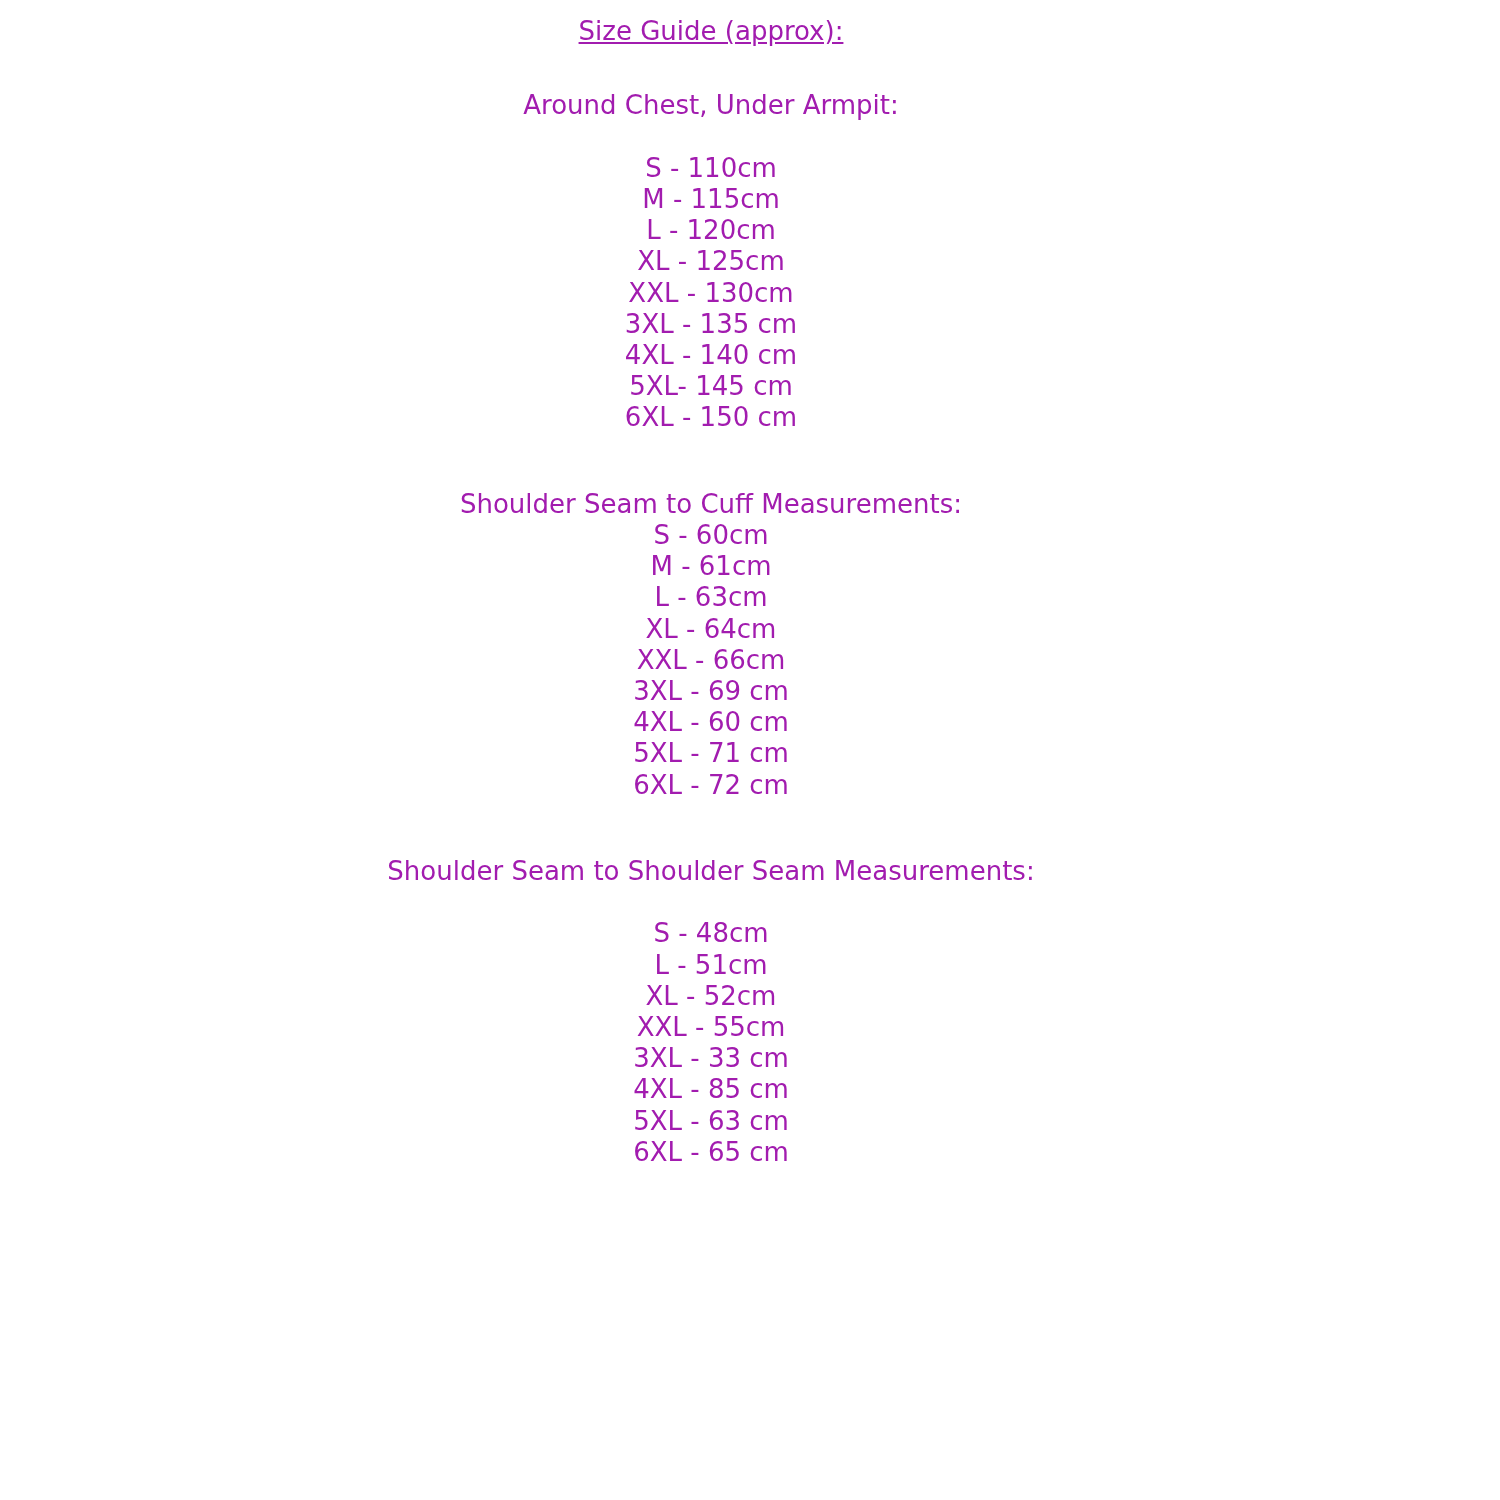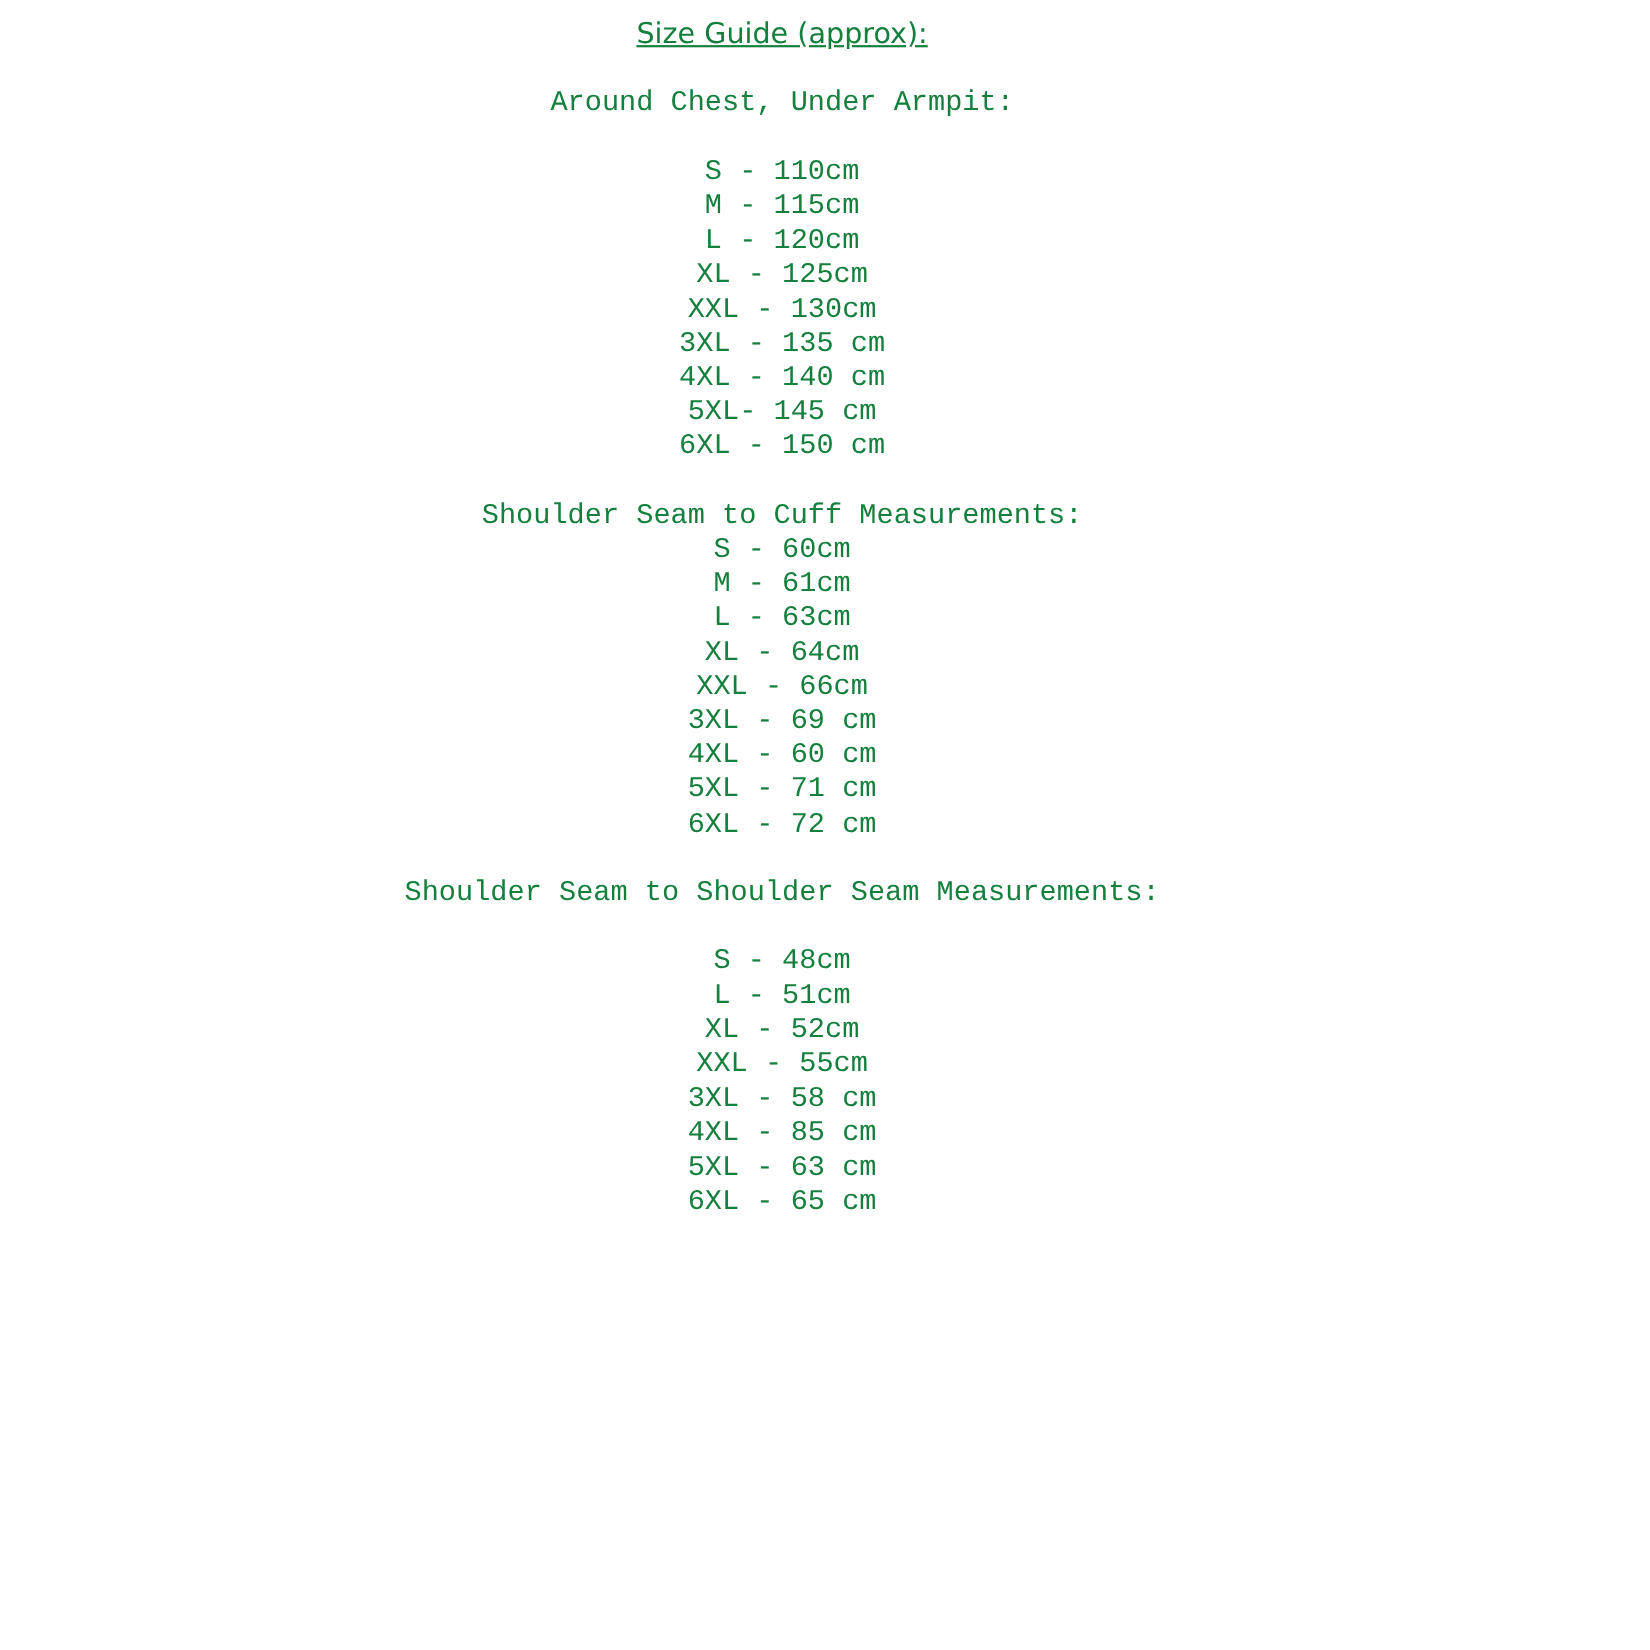--- a/index.html
+++ b/index.html
@@ -15,43 +15,42 @@
   .page {
     box-sizing: border-box;
     width: 1316px;
     height: 1500px;
     
     padding: 16px 0 0 106px;
     text-align: center;
     font-family: "DejaVu Sans", "Liberation Sans", sans-serif;
     font-size: 26px;
     line-height: 31.2px;
-    color: #15803d;
+    color: #a21caf;
     background: #ffffff;
   }
   .line {
     margin: 0;
     padding: 0;
     font-size: 26px;
     font-weight: 400;
     white-space: pre;
   }
   h1.title {
     display: block;
     font-size: 26px;
     font-weight: 400;
     text-decoration: underline;
   }
   .spacer {
     height: 31.2px;
   }
   section {
-    margin: 0;
+    margin: 12px;
     padding: 0;
-    font-family: Liberation Mono, monospace;
   }
 </style>
 </head>
 <body>
 
 <div class="page">
 
   <h1 class="line title">Size Guide (approx):</h1>
   <div class="spacer"></div>
 
@@ -86,21 +85,21 @@
 
   <div class="spacer"></div>
 
   <section>
     <div class="line header">Shoulder Seam to Shoulder Seam Measurements:</div>
     <div class="spacer"></div>
     <div class="line">S - 48cm</div>
     <div class="line">L - 51cm</div>
     <div class="line">XL - 52cm</div>
     <div class="line">XXL - 55cm</div>
-    <div class="line">3XL - 58 cm</div>
+    <div class="line">3XL - 33 cm</div>
     <div class="line">4XL - 85 cm</div>
     <div class="line">5XL - 63 cm</div>
     <div class="line">6XL - 65 cm</div>
   </section>
 
   <div class="spacer"></div>
 
 
 </div>
 

